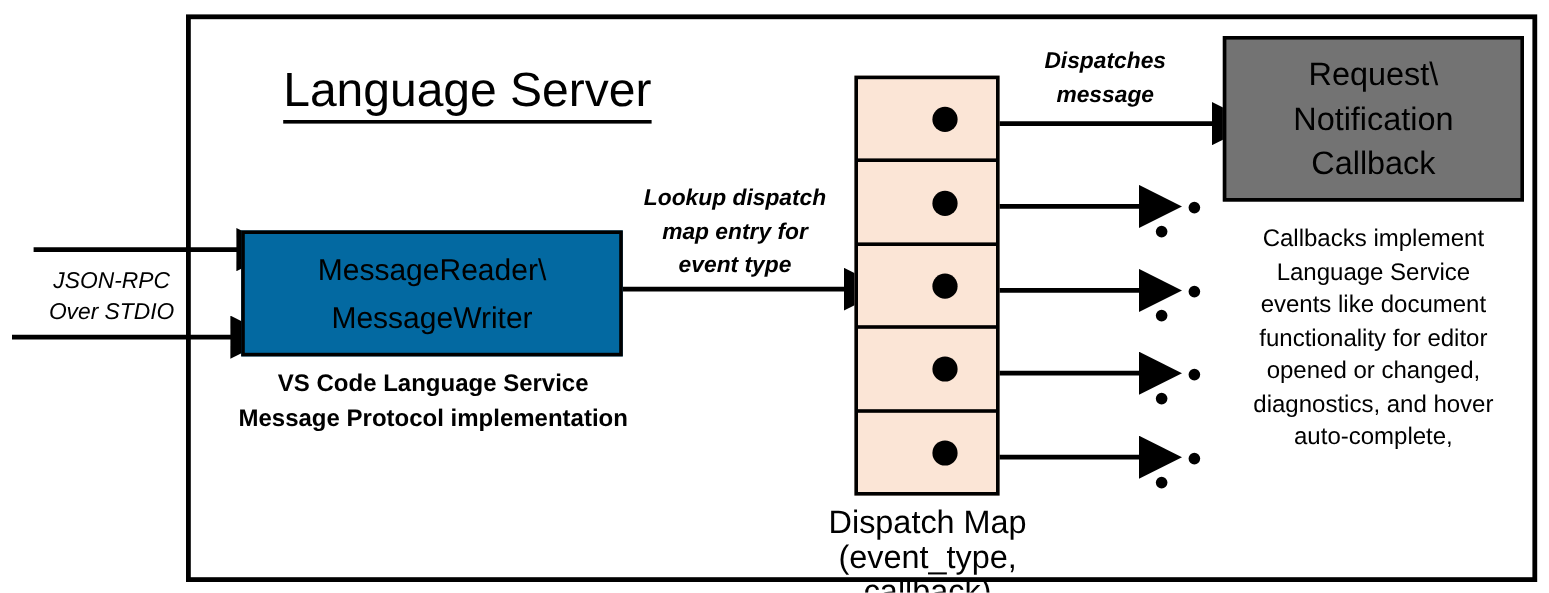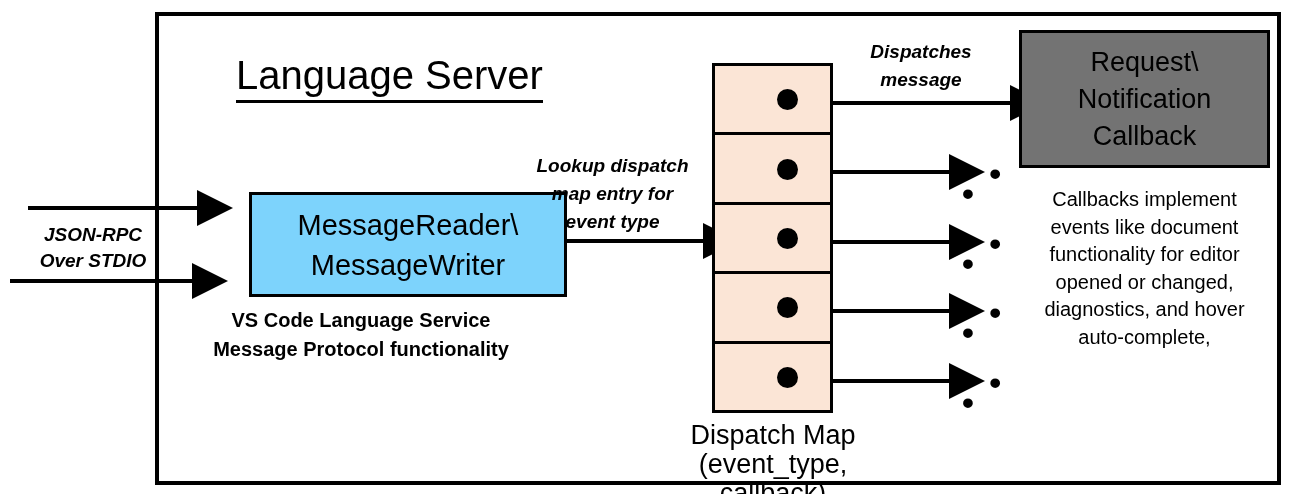--- a/index.html
+++ b/index.html
@@ -43,41 +43,40 @@
     padding-bottom: 2px;
   }
 
   
   #jsonrpc-label {
     left: 18px;
     top: 222px;
     width: 150px;
     text-align: center;
     font-style: italic;
-    font-weight: bold;
+    font-weight: normal;
     font-size: 19px;
     line-height: 26px;
   }
 
   
   #message-box {
     left: 201px;
     top: 192px;
     width: 318px;
     height: 105px;
-    background: #7dd3fc;
+    background: #0369a1;
     border: 3px solid #000;
     box-sizing: border-box;
     display: flex;
     align-items: center;
     justify-content: center;
     text-align: center;
-    font-size: 29px;
+    font-size: 25px;
     line-height: 40px;
-    margin-left: 48px;
   }
   #message-box-caption {
     left: 196px;
     top: 306px;
     width: 330px;
     text-align: center;
     font-size: 20px;
     line-height: 29px;
     font-weight: bold;
   }
@@ -241,21 +240,21 @@
   </div>
 
   <div id="message-box" class="abs">
     <div>
       <div>MessageReader\</div>
       <div>MessageWriter</div>
     </div>
   </div>
   <div id="message-box-caption" class="abs">
     <div>VS Code Language Service</div>
-    <div>Message Protocol functionality</div>
+    <div>Message Protocol implementation</div>
   </div>
 
   <div id="lookup-label" class="abs">
     <div>Lookup dispatch</div>
     <div>map entry for</div>
     <div>event type</div>
   </div>
 
   <div id="dispatch-map" class="abs">
     <div class="map-row">
@@ -292,20 +291,21 @@
   <div id="callback-box" class="abs">
     <div>
       <div>Request\</div>
       <div>Notification</div>
       <div>Callback</div>
     </div>
   </div>
 
   <div id="callback-desc" class="abs">
     <div>Callbacks implement</div>
+    <div>Language Service</div>
     <div>events like document</div>
     <div>functionality for editor</div>
     <div>opened or changed,</div>
     <div>diagnostics, and hover</div>
     <div>auto-complete,</div>
   </div>
 
 </div>
 
 </body></html>

